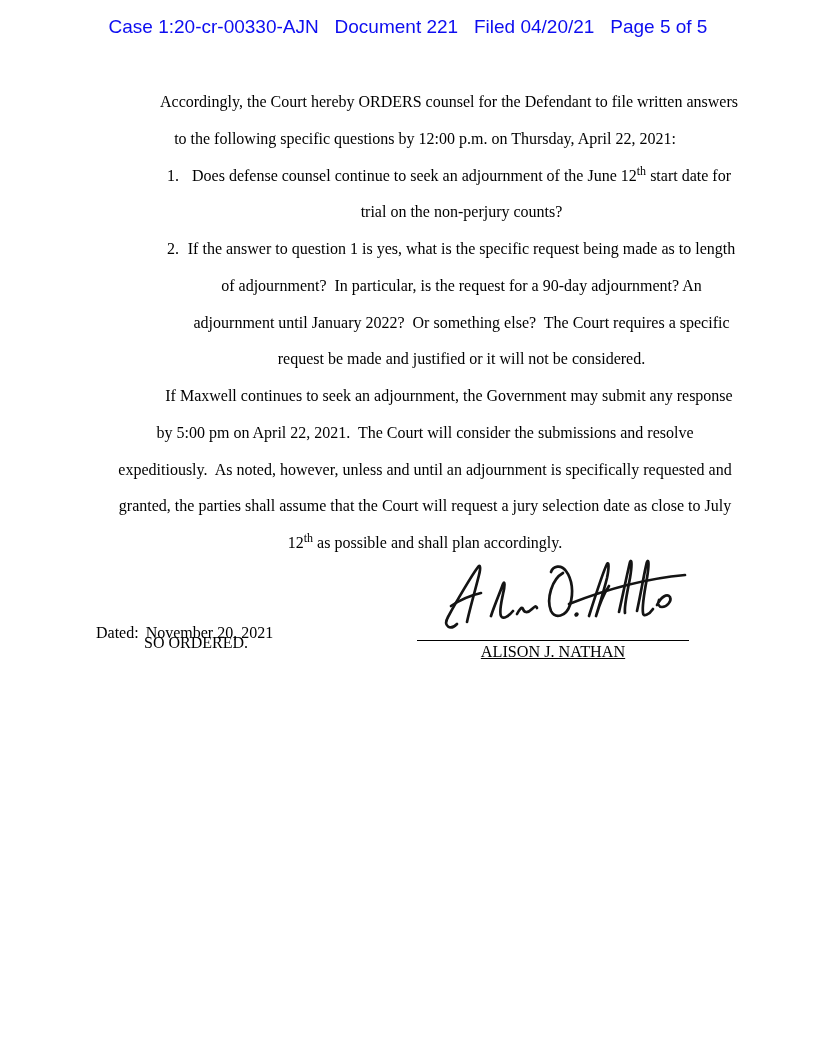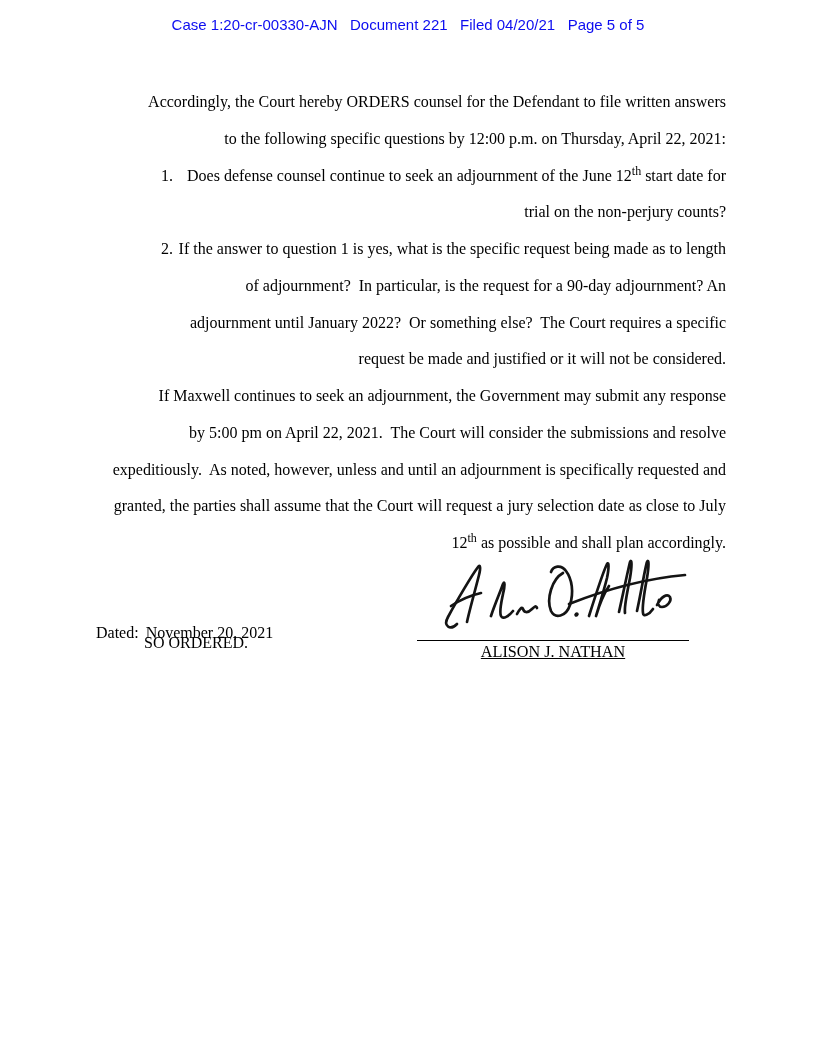--- a/index.html
+++ b/index.html
@@ -13,31 +13,31 @@
     color: #000000;
     overflow: hidden;
   }
   .case-header {
     position: absolute;
     top: 16px;
     left: 0;
     right: 0;
     text-align: center;
     font-family: "Liberation Sans", sans-serif;
-    font-size: 15px;
+    font-size: 19px;
     white-space: pre;
   }
   .content {
     position: absolute;
     top: 84px;
-    left: 100px;
+    left: 112px;
     width: 626px;
     font-size: 16px;
     line-height: 36.75px;
-    text-align: right;
+    text-align: center;
   }
   .para {
     margin: 0;
     text-indent: 48px;
     white-space: pre-wrap;
   }
   .qlist { margin: 0; padding-left: 49px; }
   .qitem { display: flex; }
   .qitem .marker { flex: 0 0 24px; }
   .qitem .qtext { flex: 1 1 auto; white-space: pre-wrap; }

